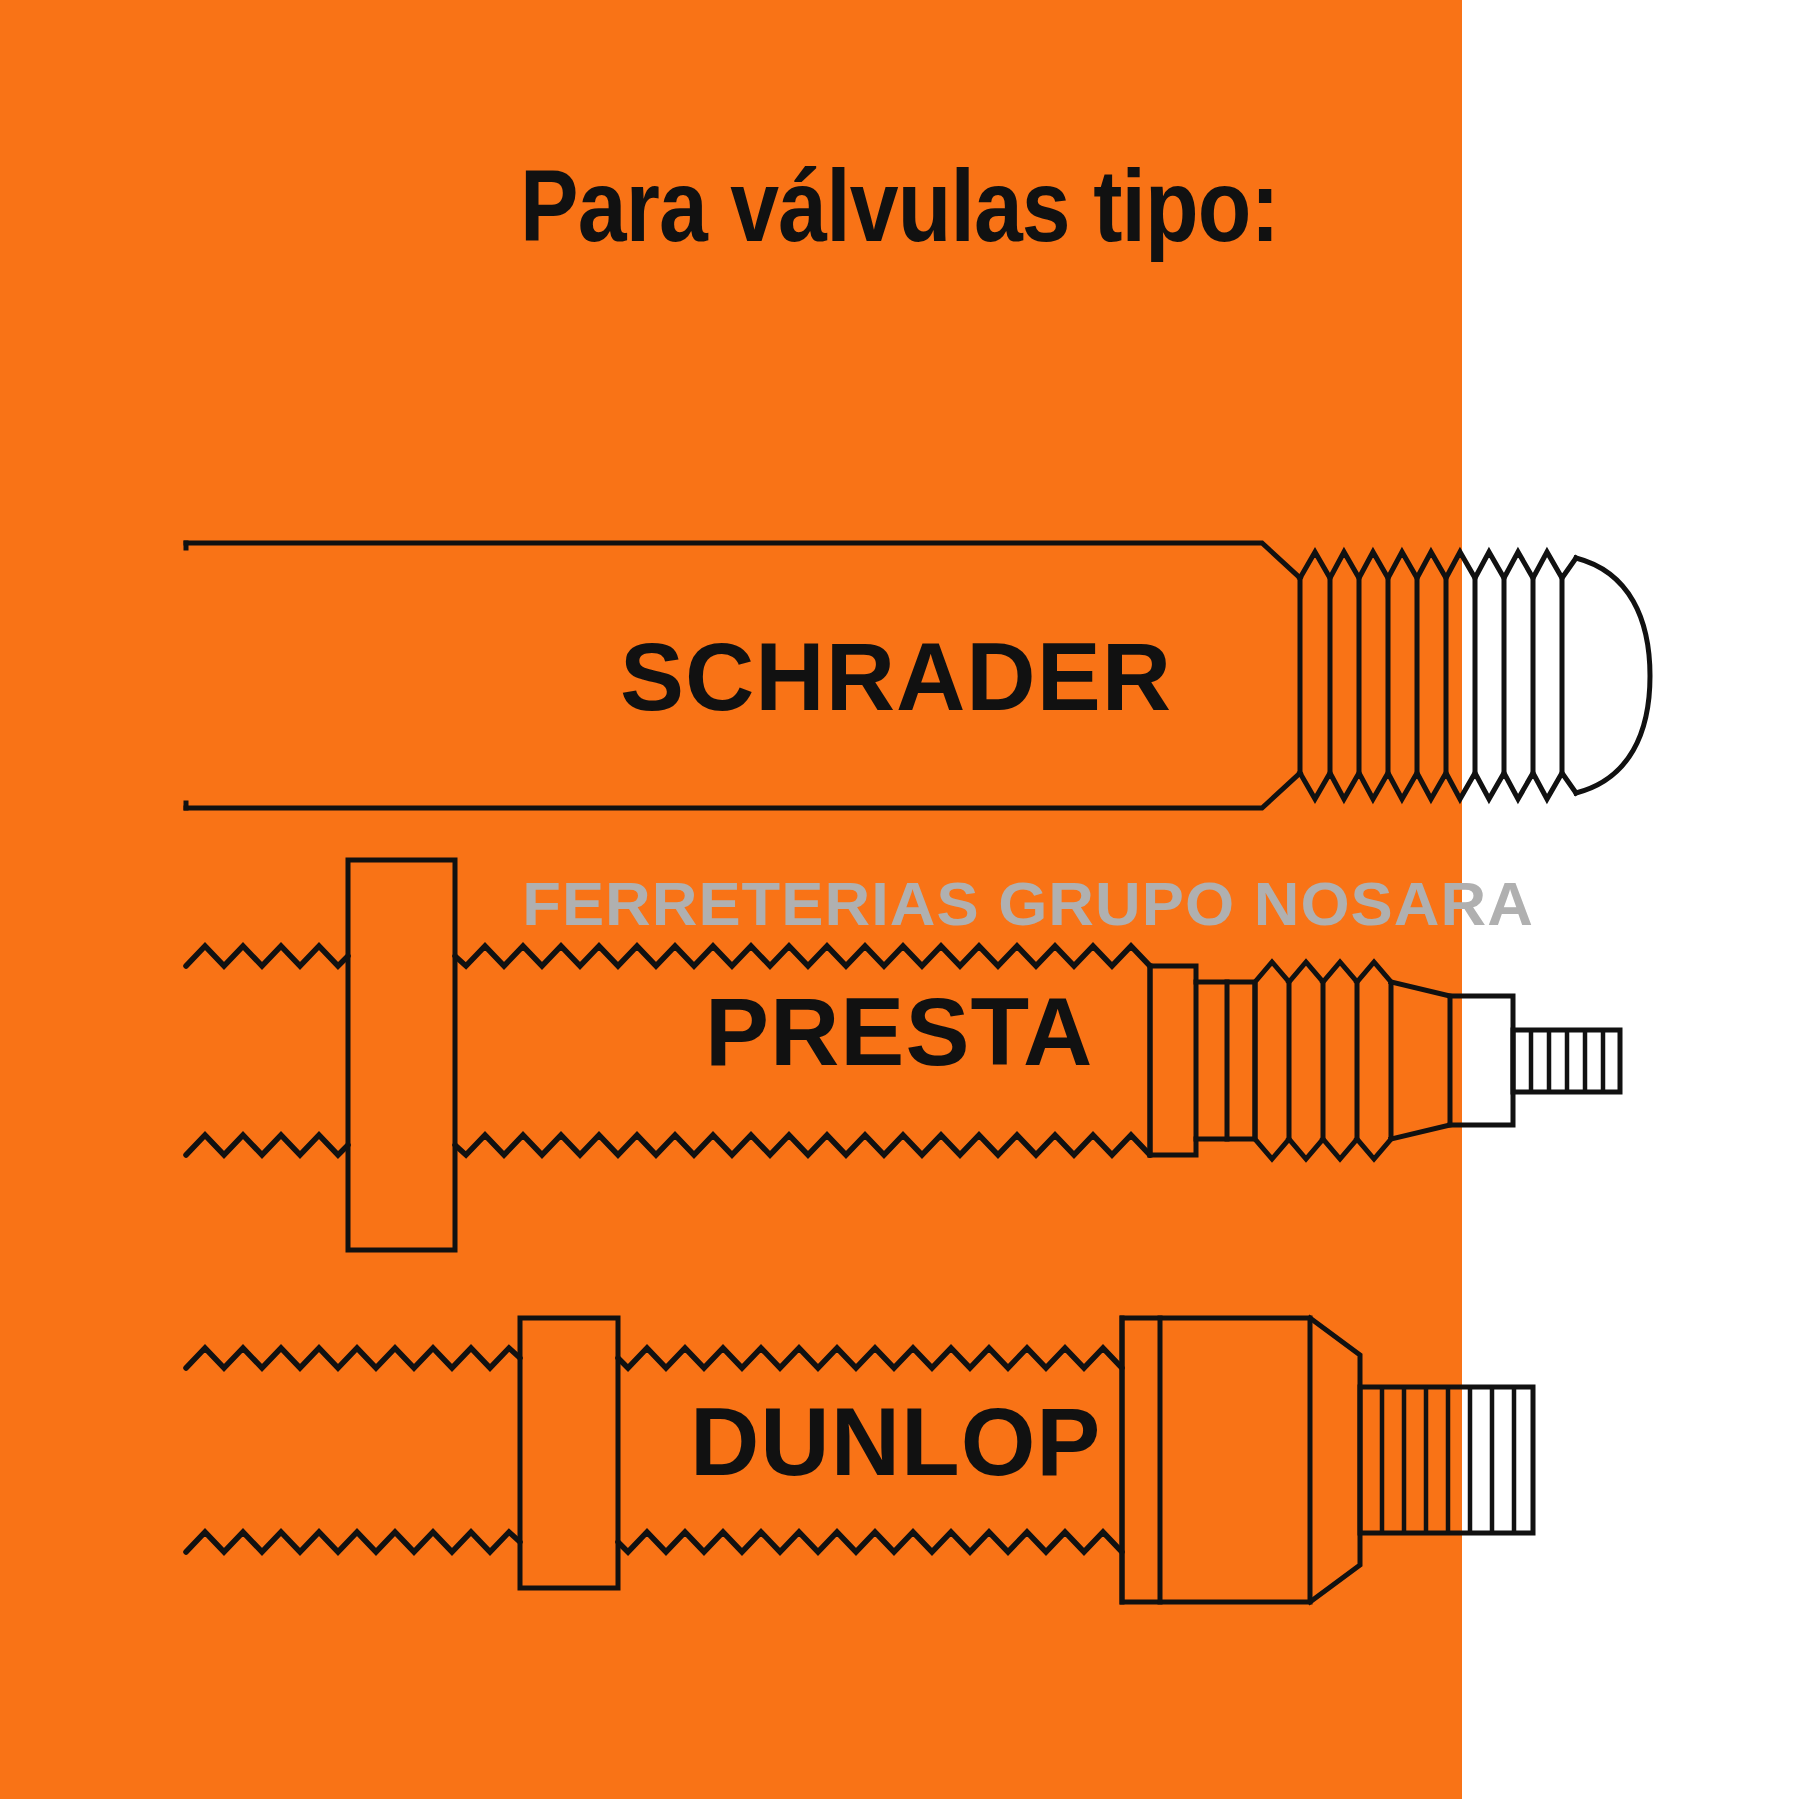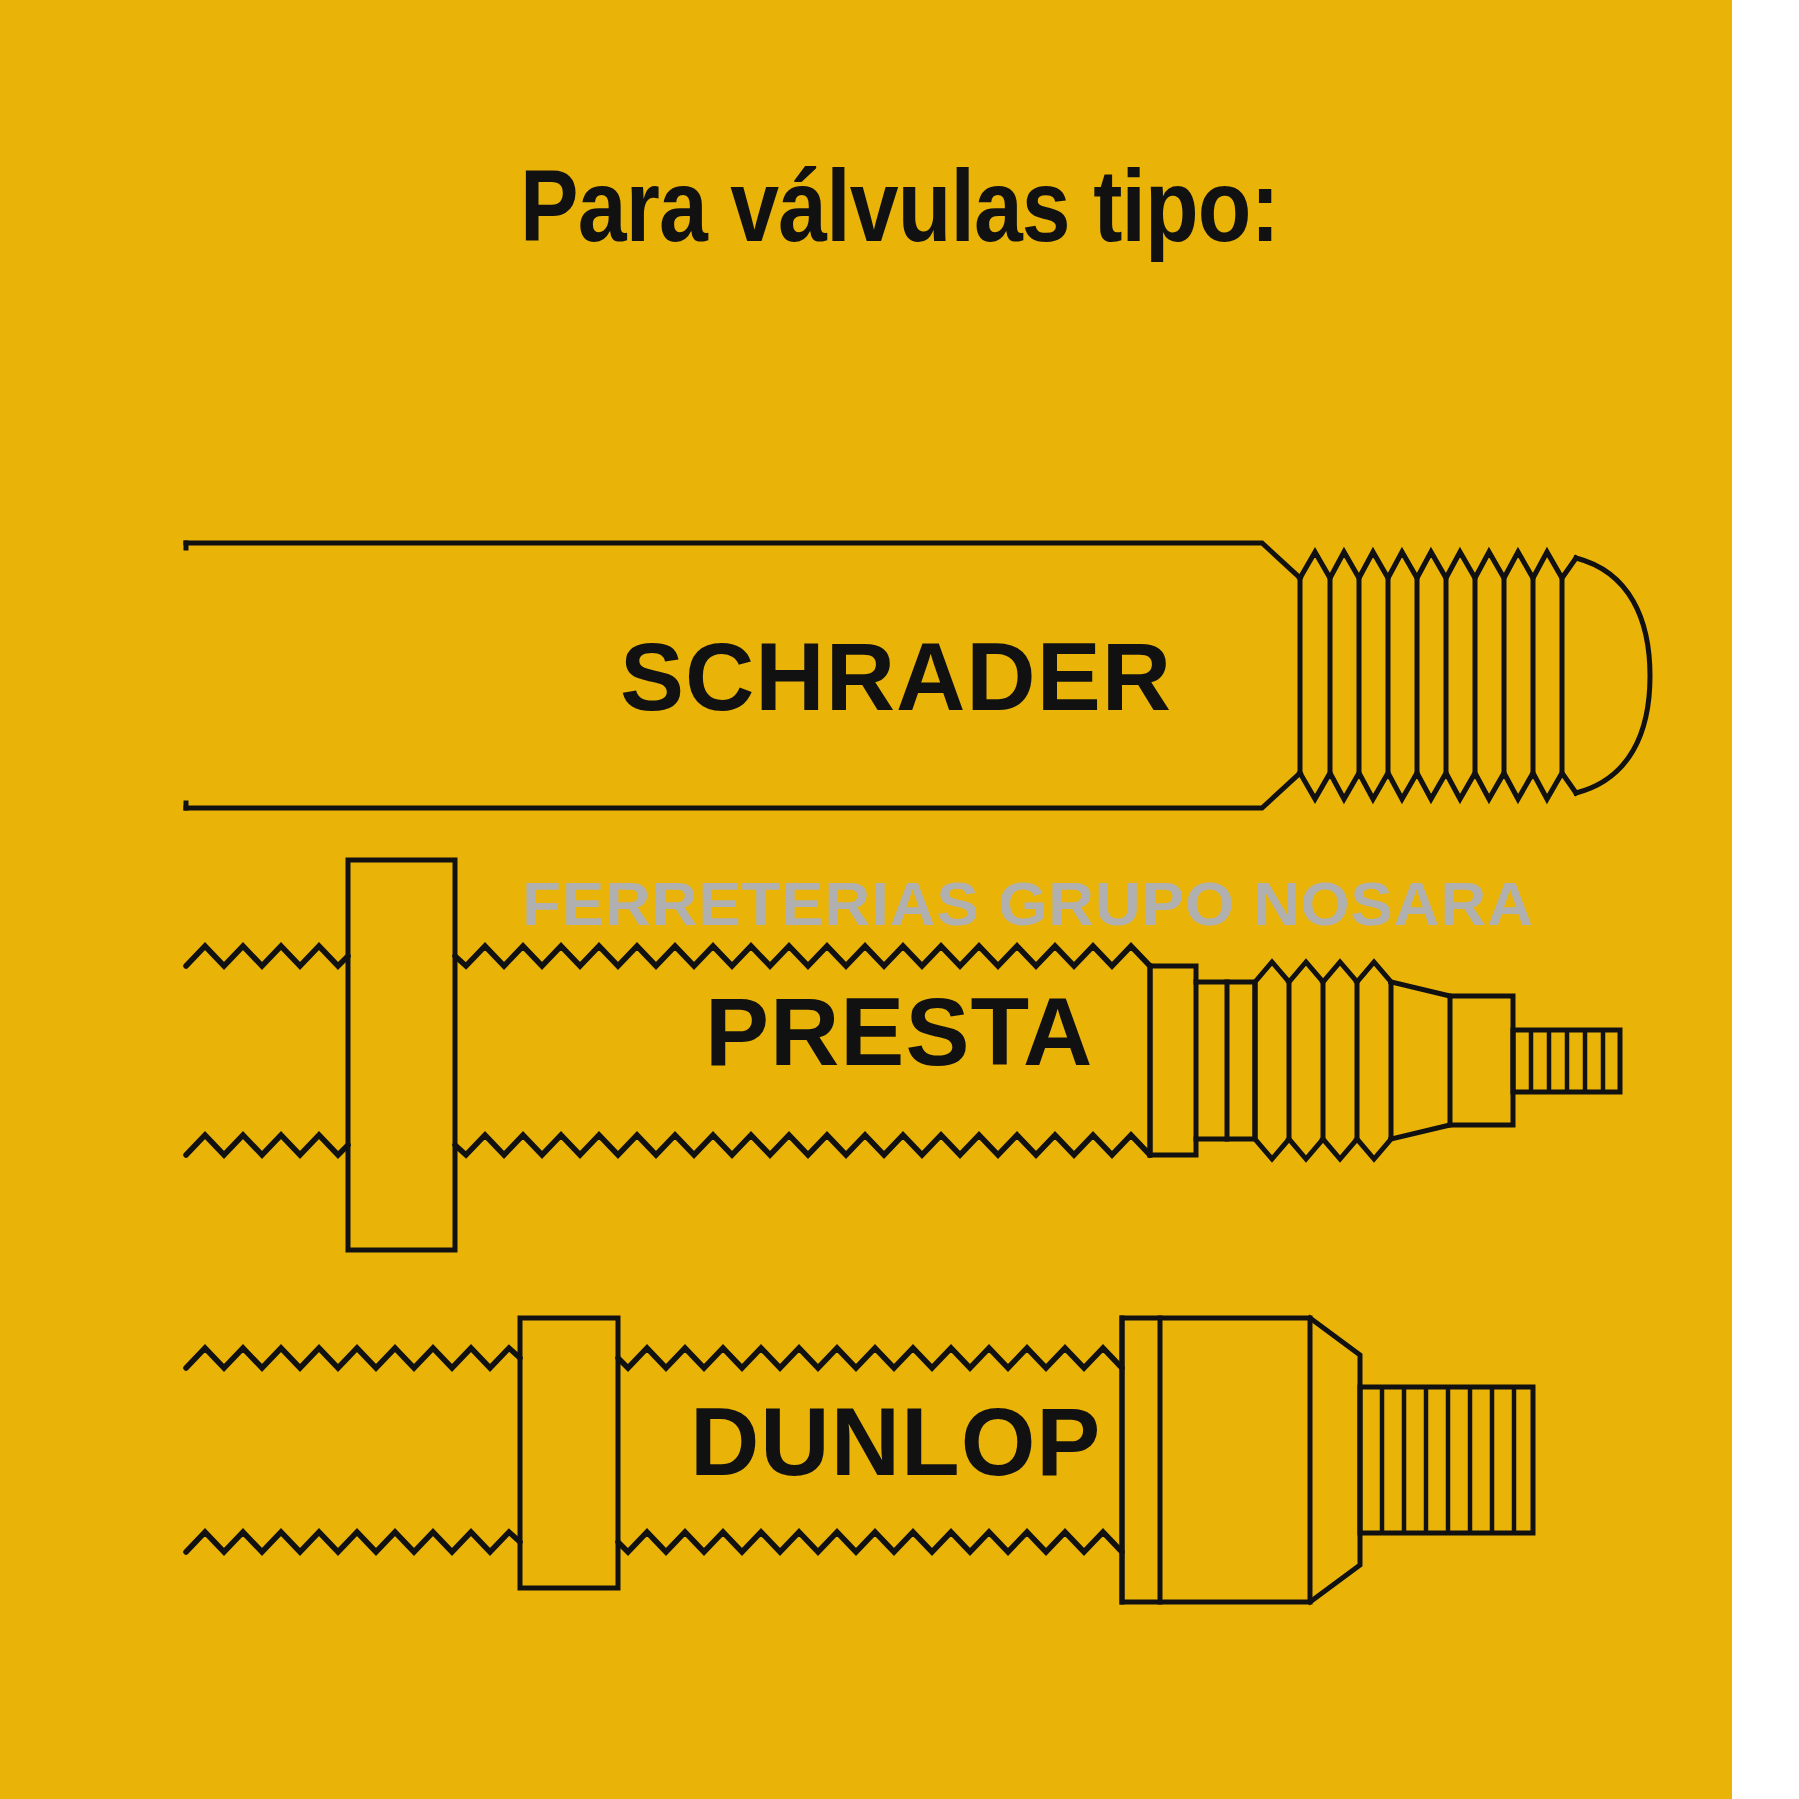--- a/index.html
+++ b/index.html
@@ -9,23 +9,24 @@
   }
   body {
     width: 1799px;
     height: 1799px;
     font-family: "Liberation Sans", sans-serif;
     overflow: hidden;
     position: relative;
   }
   #canvas {
     position: relative;
-    width: 1732px;
+    width: 1454px;
     height: 1799px;
-    background: #eab308;
+    background: #f97316;
+    padding-left: 8px;
   }
   .title {
     position: absolute;
     left: 0;
     top: 148px;
     width: 1799px;
     text-align: center;
     font-family: "Liberation Sans", sans-serif;
     font-weight: bold;
     font-size: 102px;

